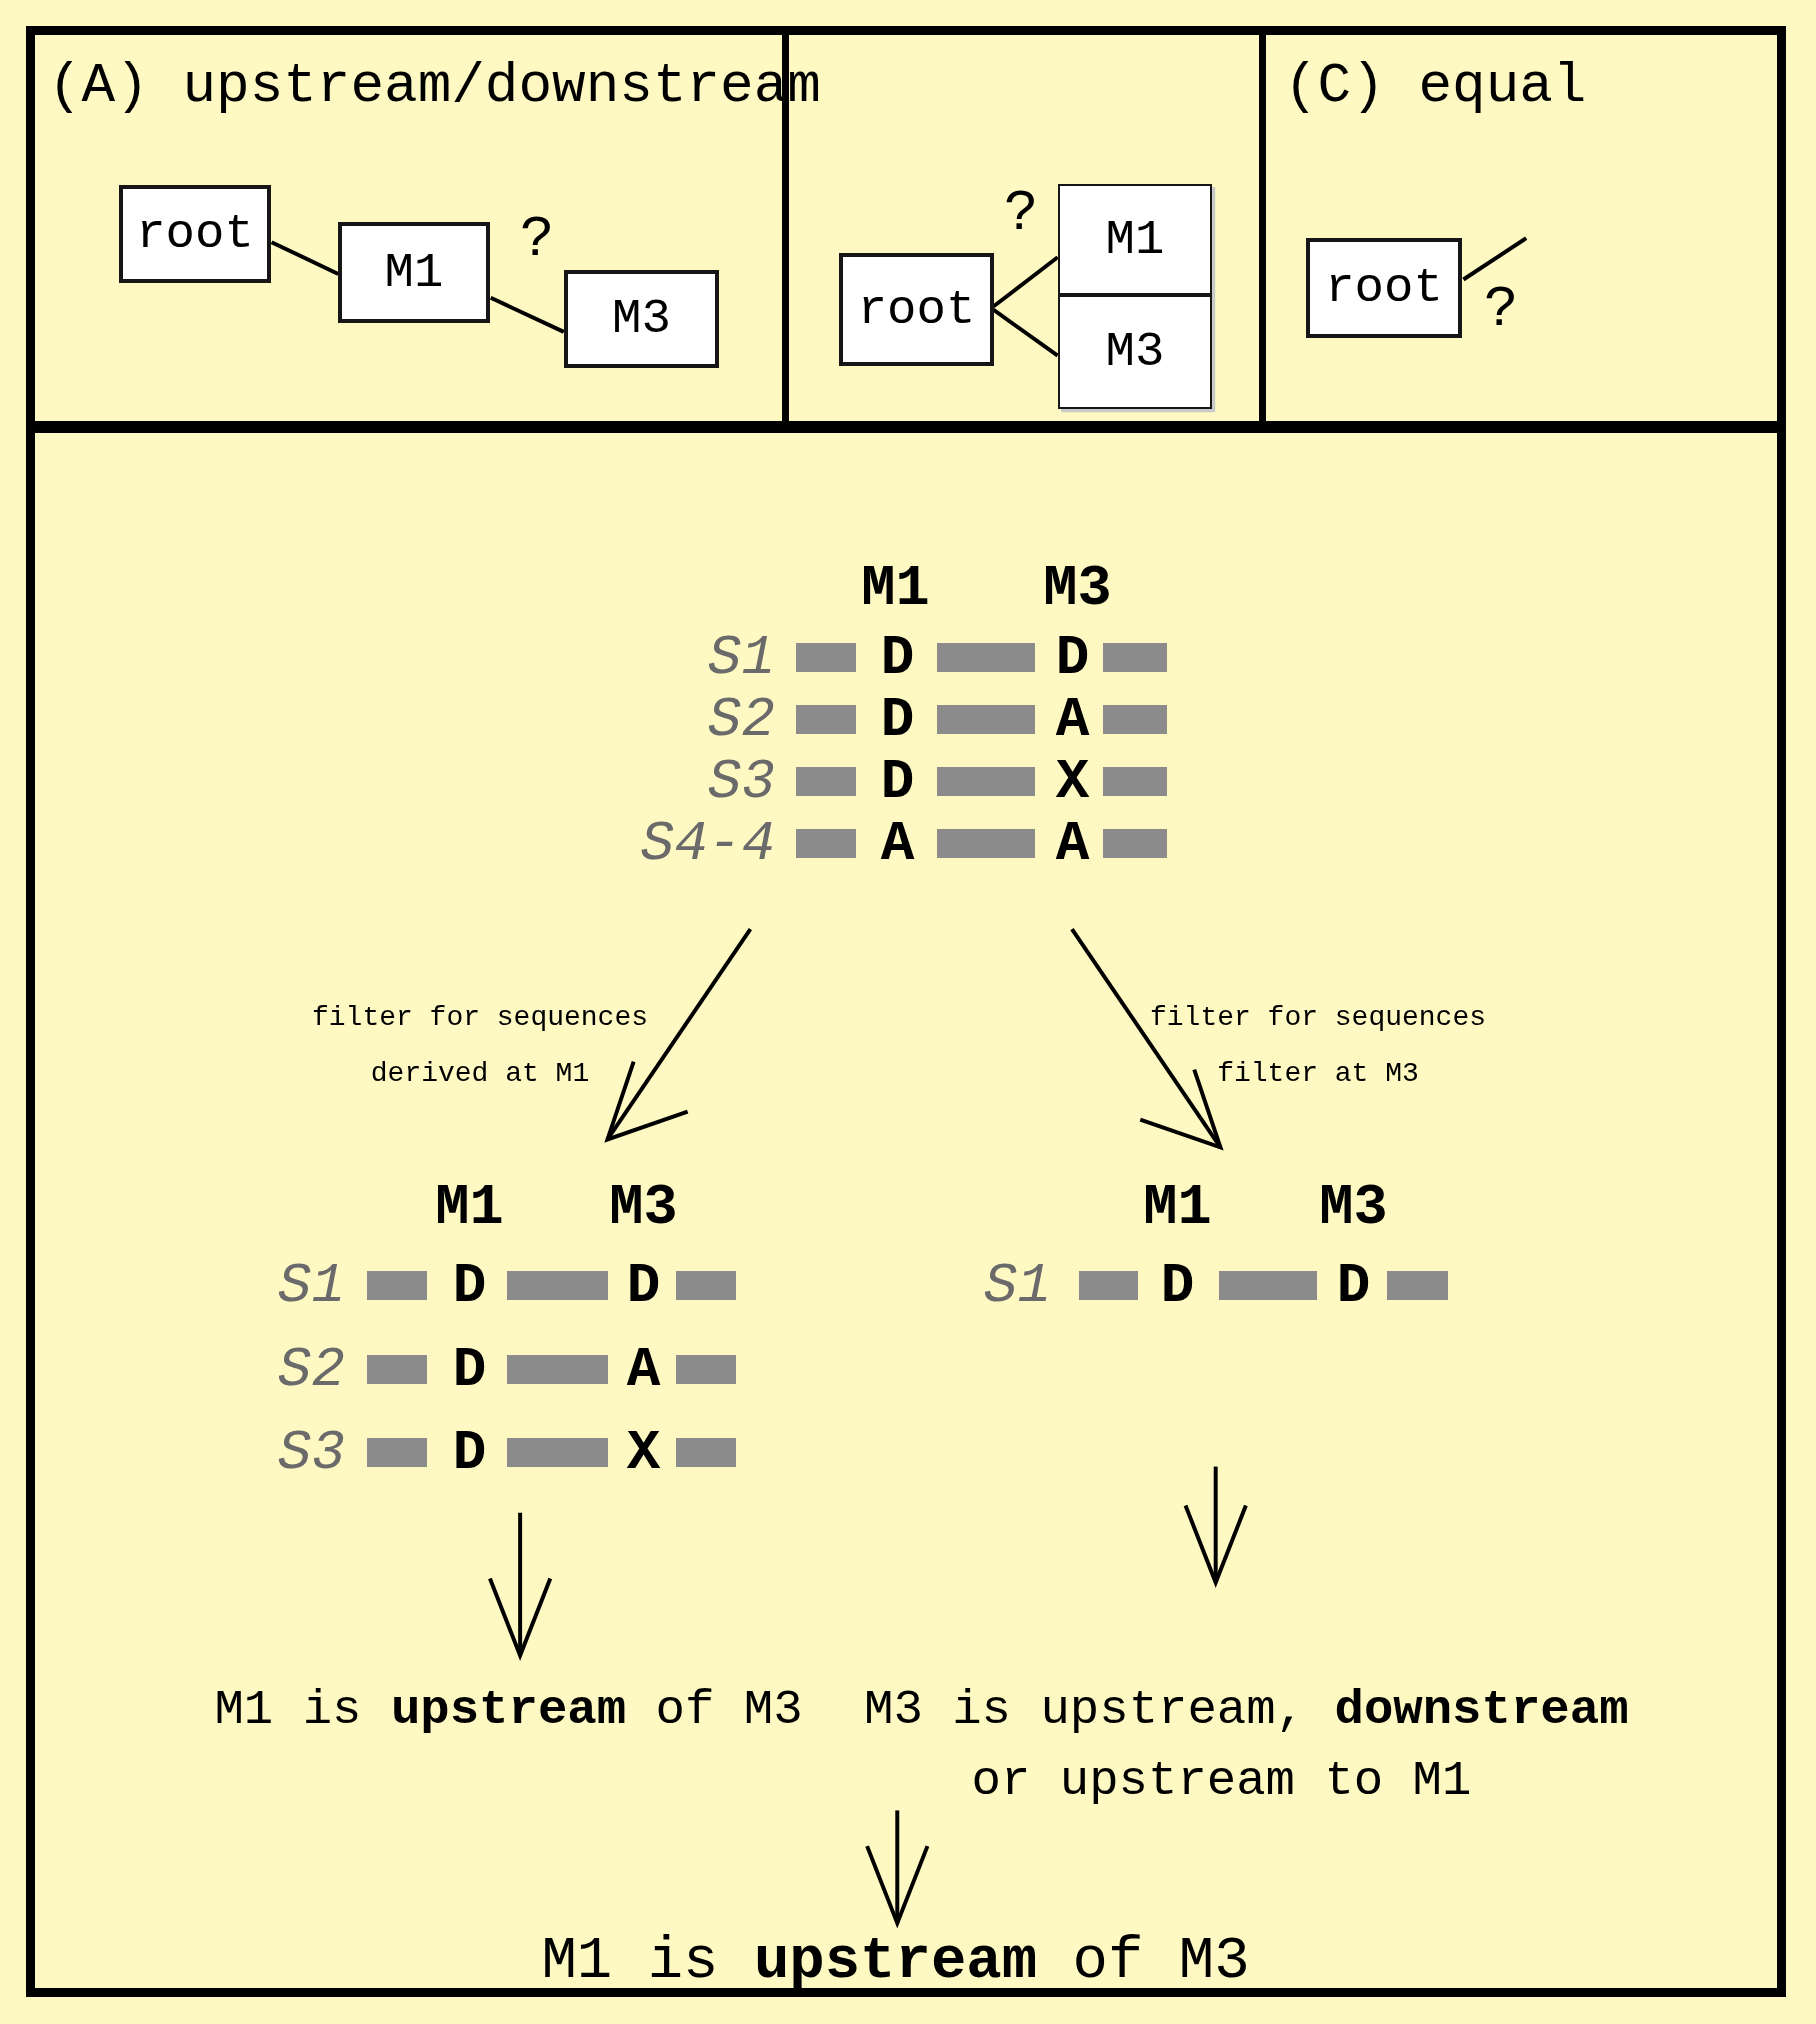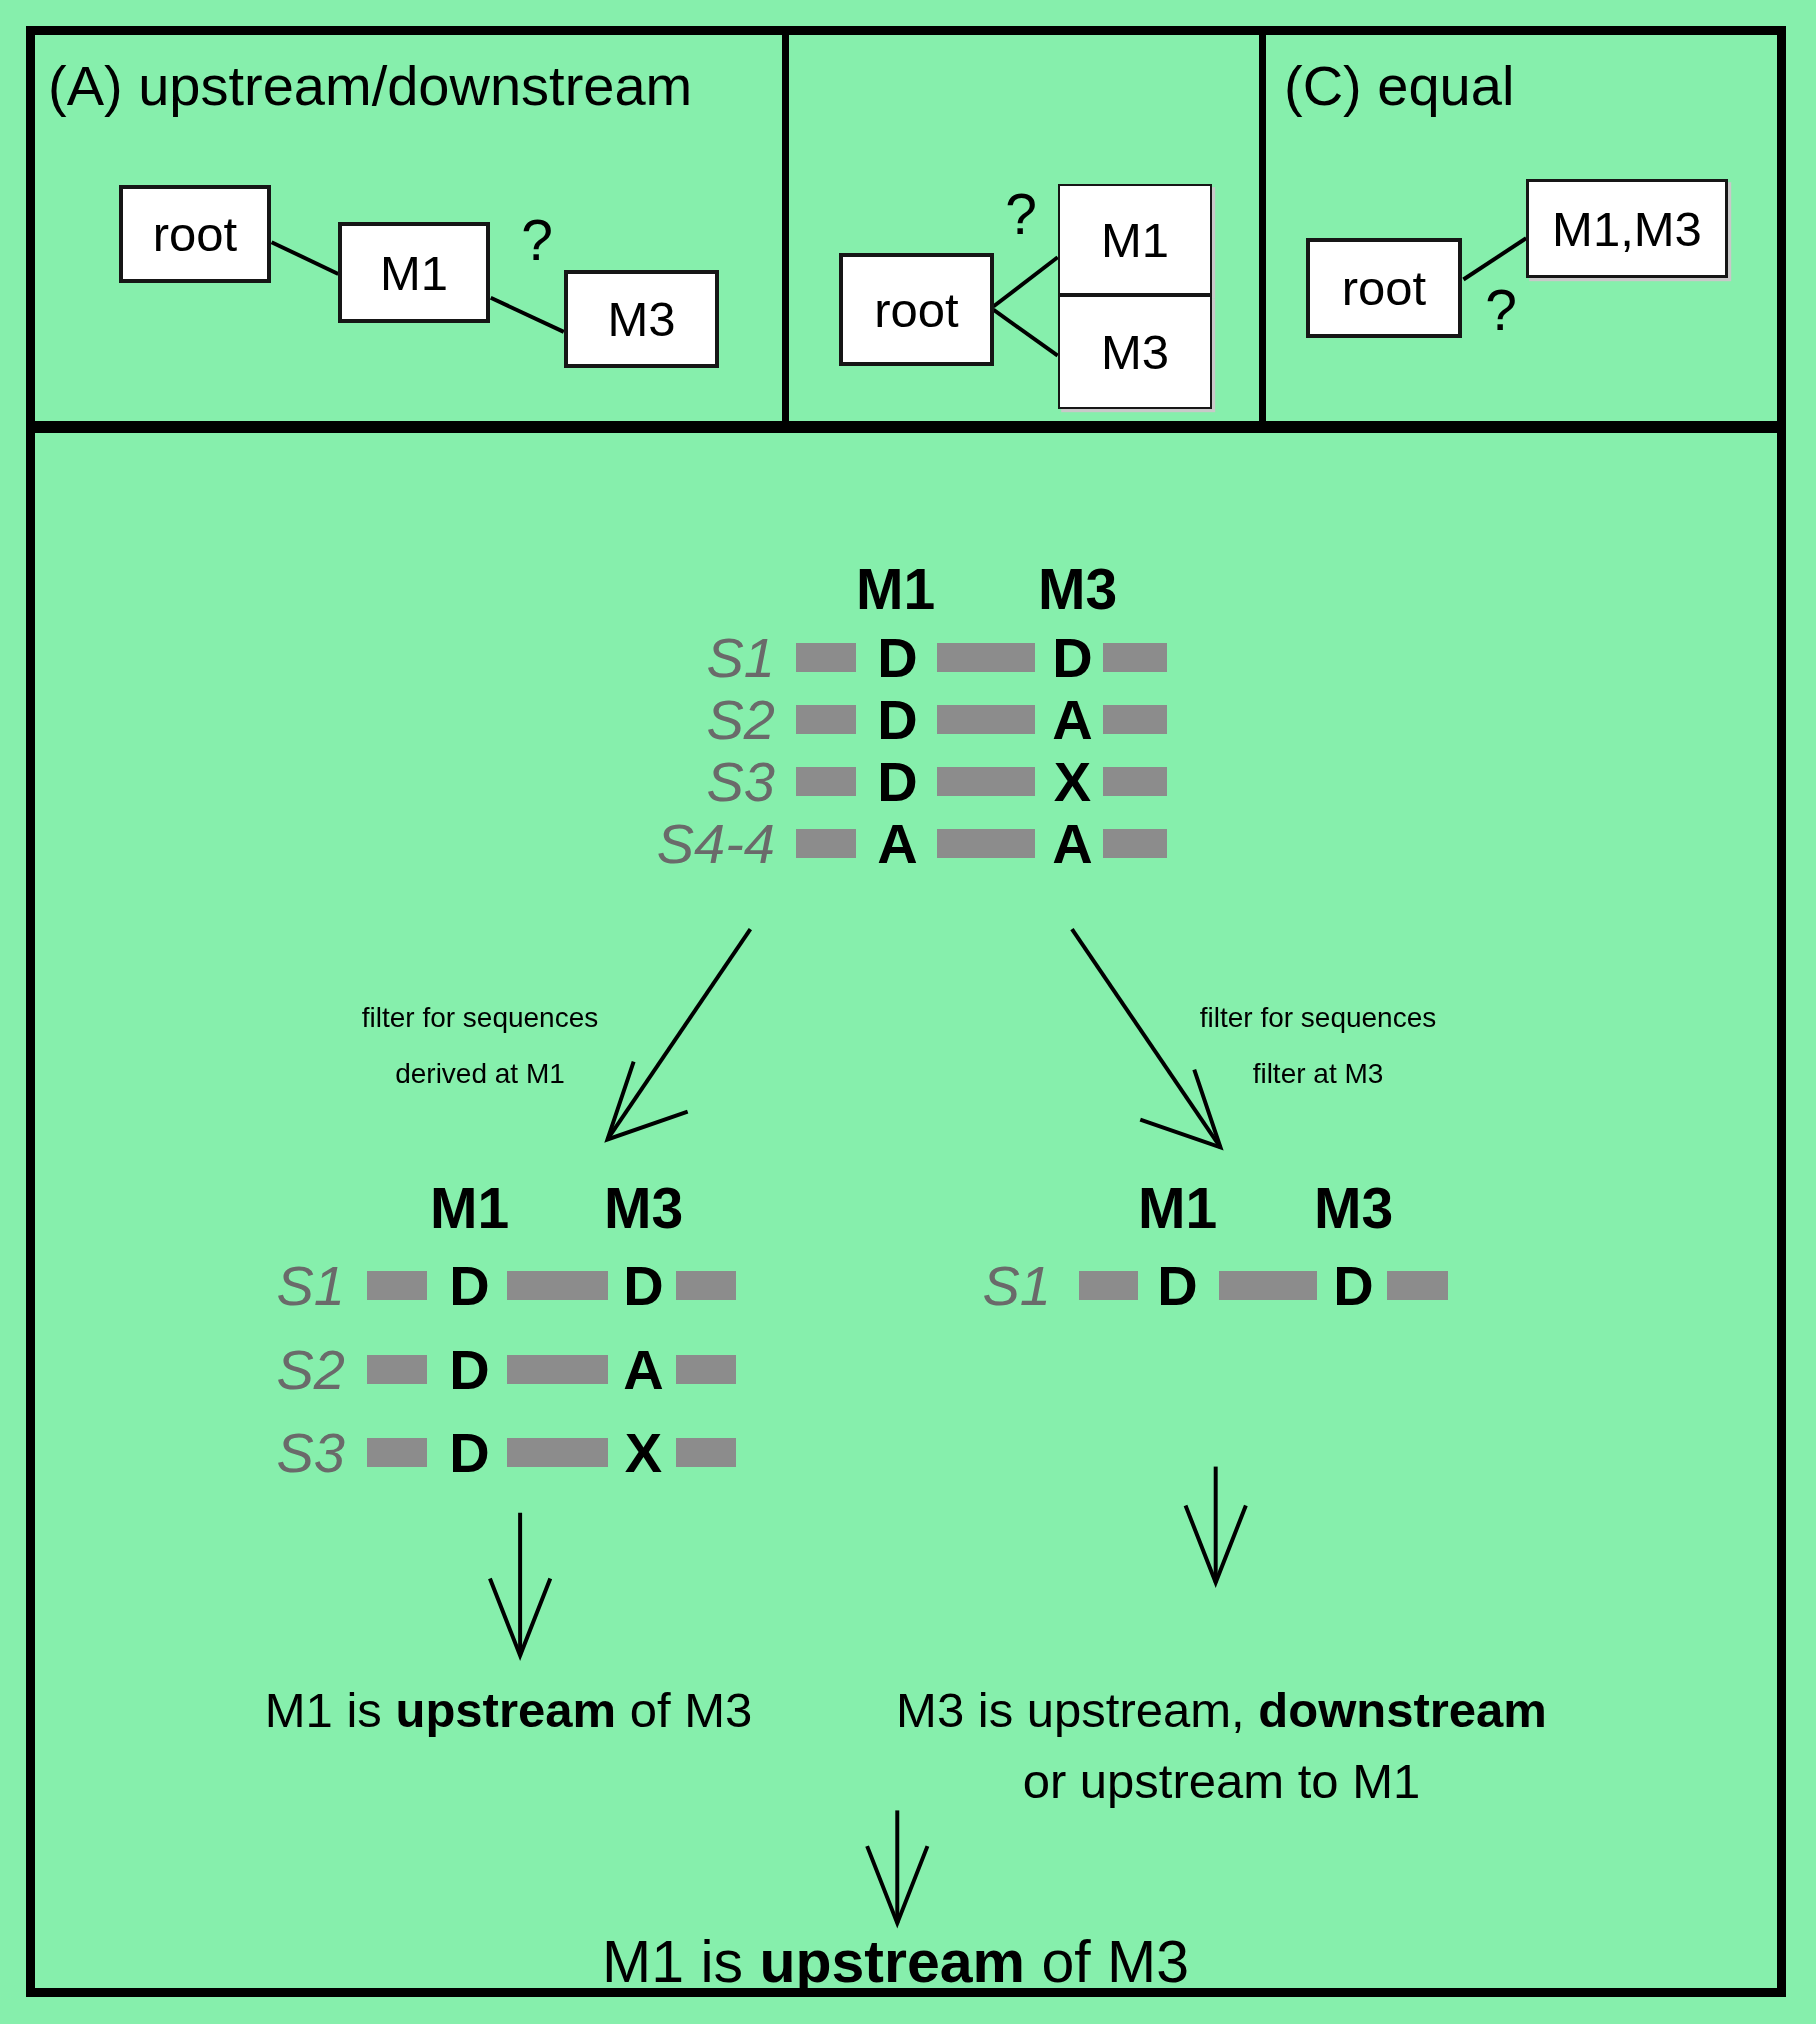--- a/index.html
+++ b/index.html
@@ -1,17 +1,17 @@
 <!DOCTYPE html>
 <html style="--bar: #8c8c8c; --labelgray: #6a6a6a;font-size:12.7px"><head>
 <meta charset="utf-8">
 <style>
   html,body{margin:0;padding:0;background:#ffffff;}
-  .canvas{position:relative;width:1816px;height:2024px;background:#86efac;overflow:hidden;
-          font-family:Liberation Sans, sans-serif;color:#000;}
+  .canvas{position:relative;width:1816px;height:2024px;background:#fef9c3;overflow:hidden;
+          font-family:Liberation Mono, monospace;color:#000;}
   .abs{position:absolute;}
   .overlay{left:0;top:0;pointer-events:none;}
   .frame{left:26px;top:26px;width:1760px;height:1971px;border:9.5px solid #000;box-sizing:border-box;}
   .hdiv{left:26px;top:421px;width:1760px;height:12px;background:#000;}
   .vdiv{top:26px;width:7.1px;height:407px;background:#000;}
   .vdiv1{left:782px;}
   .vdiv2{left:1259px;}
   .panel-title{font-size:56px;line-height:1.05;white-space:nowrap;}
   .box{border:4px solid #161616;background:#fff;box-sizing:border-box;display:flex;
        align-items:center;justify-content:center;font-size:49px;white-space:nowrap;}
@@ -109,23 +109,20 @@
   </div>
   <div class="abs box thin" style="left:1058px;top:295px;width:154px;height:114px">
     <span>M3</span>
   </div>
   <div class="abs qmark" style="left:993px;top:176px">?</div>
 
   <div class="abs panel-title" style="left:1284px;top:57px">(C) equal</div>
   <div class="abs box" style="left:1306px;top:238px;width:156px;height:100px">
     <span>root</span>
   </div>
-  <div class="abs box shadow" style="left:1526px;top:179px;width:202px;height:99px;border-width:3.2px">
-    <span>M1,M3</span>
-  </div>
   <div class="abs qmark" style="left:1473px;top:272px">?</div>
 
 
   <div class="tbl tbl-main" style="left:611px;top:556px;width:611px;height:334px">
       <div class="th th1">M1</div>
       <div class="th th2">M3</div>
       <div class="trow" style="top: 66px;">
         <div class="rlabel">S1</div>
         <div class="bar bar1"></div>
         <div class="cell cell1">D</div>

